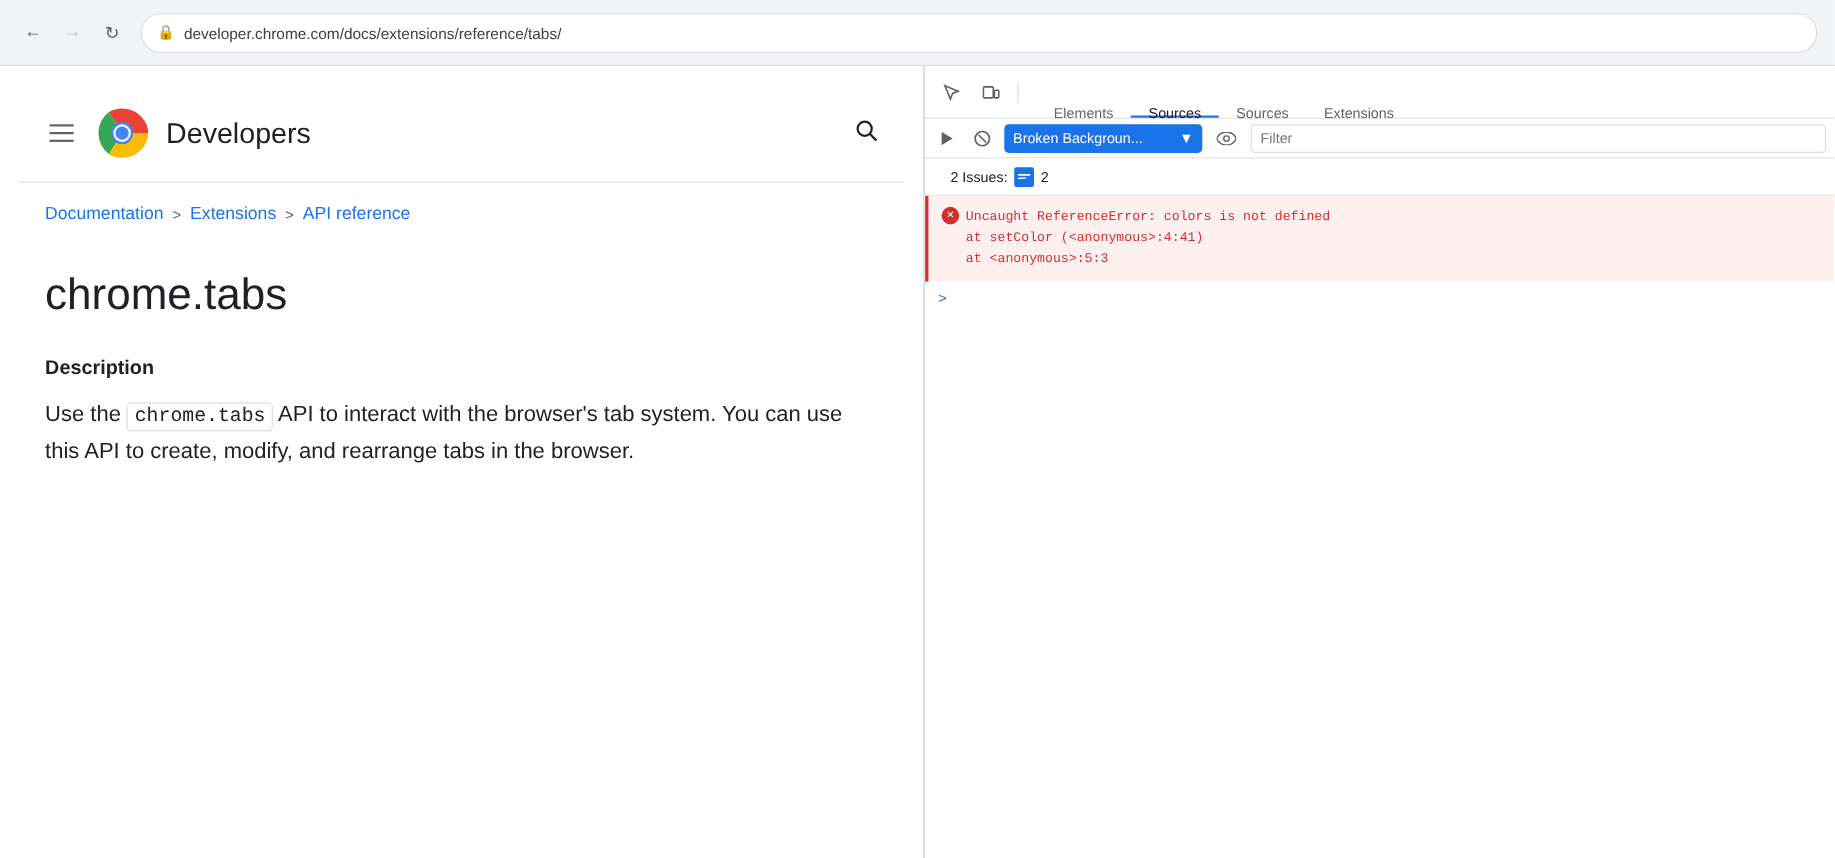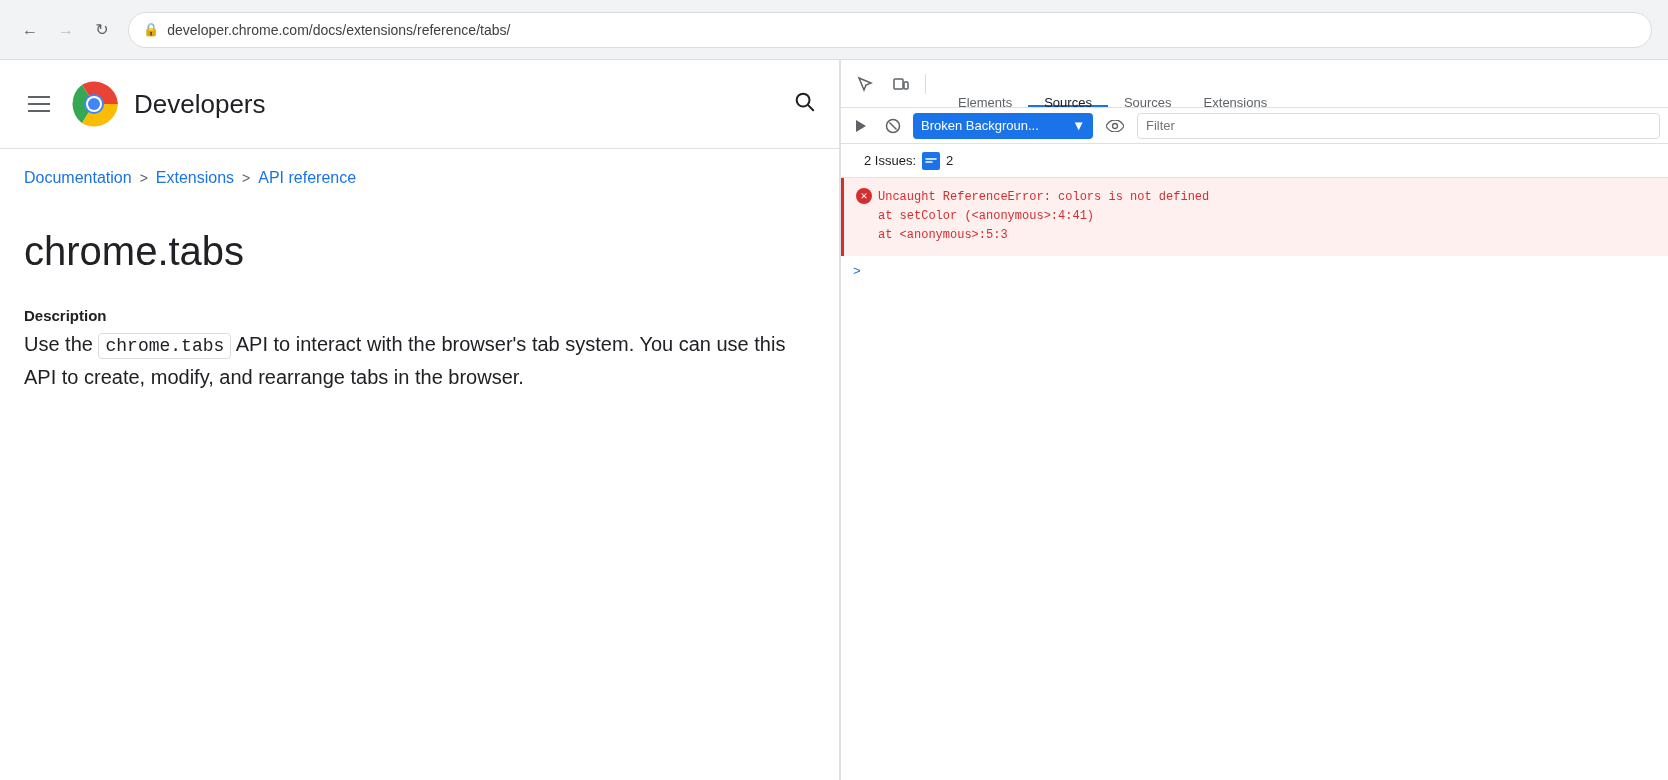--- a/index.html
+++ b/index.html
@@ -46,21 +46,21 @@
     .main-area {
       flex: 1;
       display: flex;
       overflow: hidden;
     }
 
     
     .page-content {
       flex: 0 0 840px;
       background: #fff;
-      padding: 0;
+      padding: 17px;
       overflow-y: auto;
       border-right: 1px solid #e0e0e0;
     }
 
     
     .page-header {
       display: flex;
       align-items: center;
       padding: 20px 24px;
       gap: 16px;
@@ -95,21 +95,21 @@
     .page-title {
       font-size: 40px;
       font-weight: 400;
       color: #202124;
       padding: 24px 24px 32px;
       line-height: 1.2;
     }
 
     
     .description-section { padding: 0 24px 24px; }
-    .description-label { font-size: 15px; font-weight: 700; color: #202124; margin-bottom: 4px; }
+    .description-label { font-size: 18px; font-weight: 700; color: #202124; margin-bottom: 16px; }
     .description-text { font-size: 20px; color: #202124; line-height: 1.6; }
     .code-inline {
       font-family: 'Courier New', monospace;
       font-size: 18px;
       background: #fff;
       border: 1px solid #dadce0;
       border-radius: 4px;
       padding: 2px 6px;
       color: #202124;
     }

